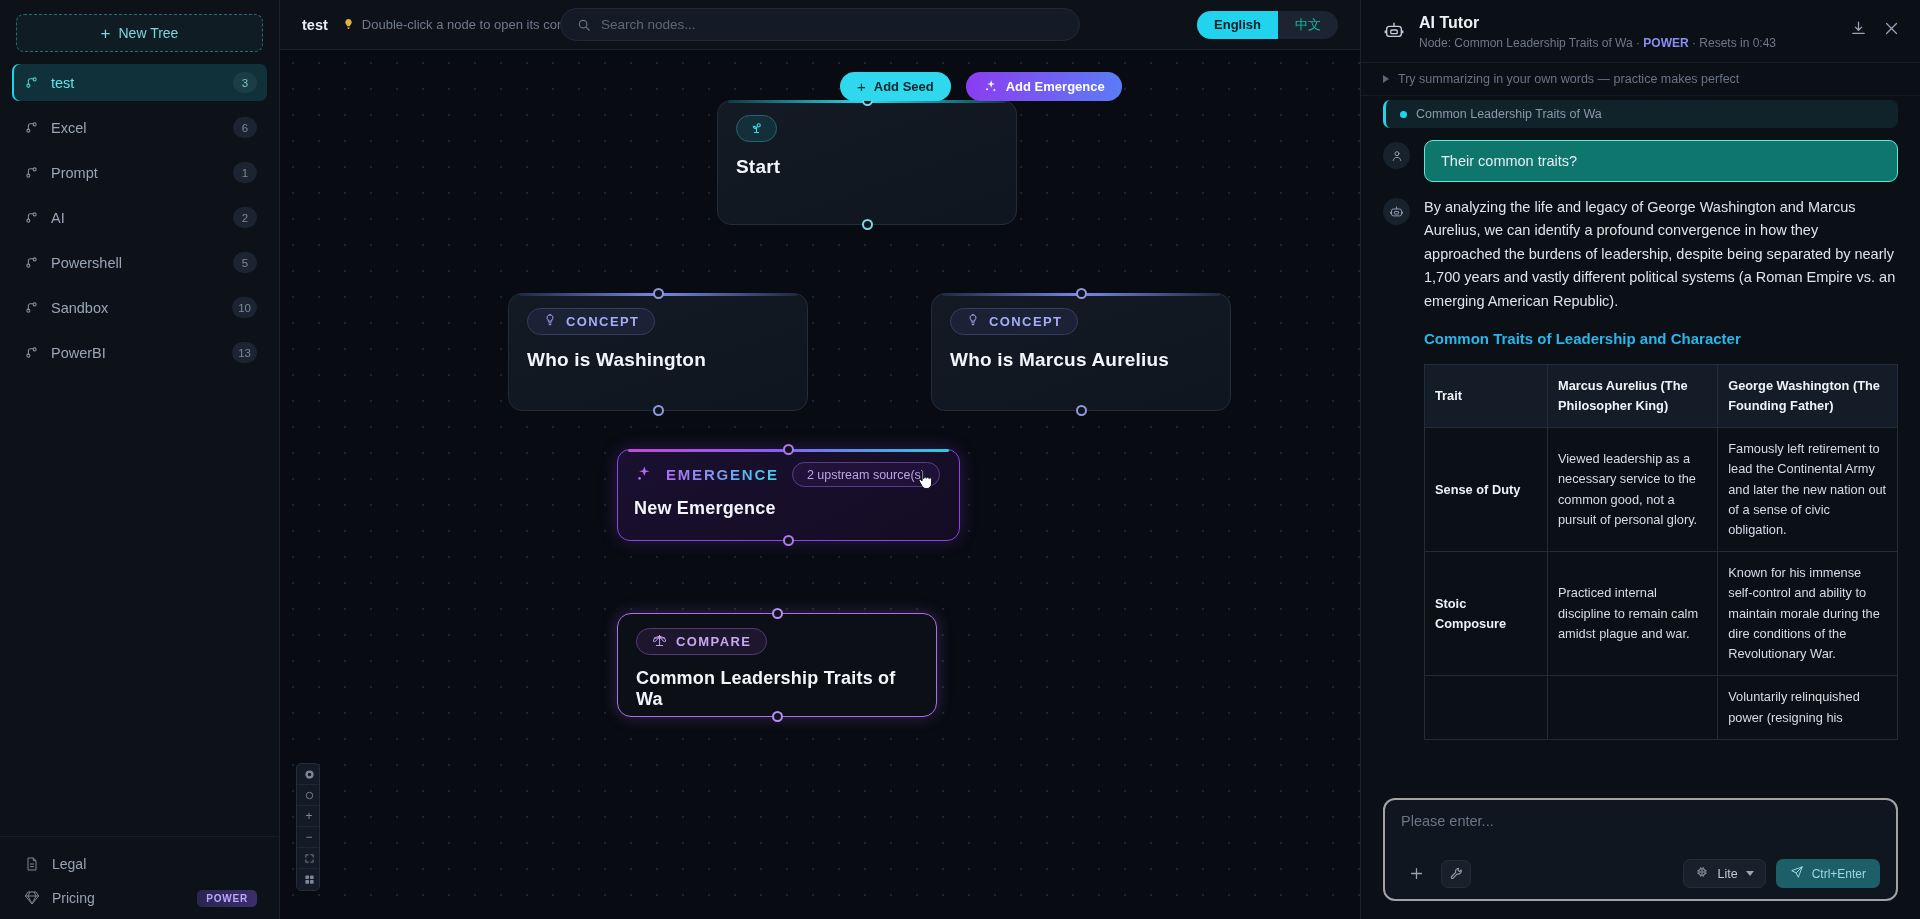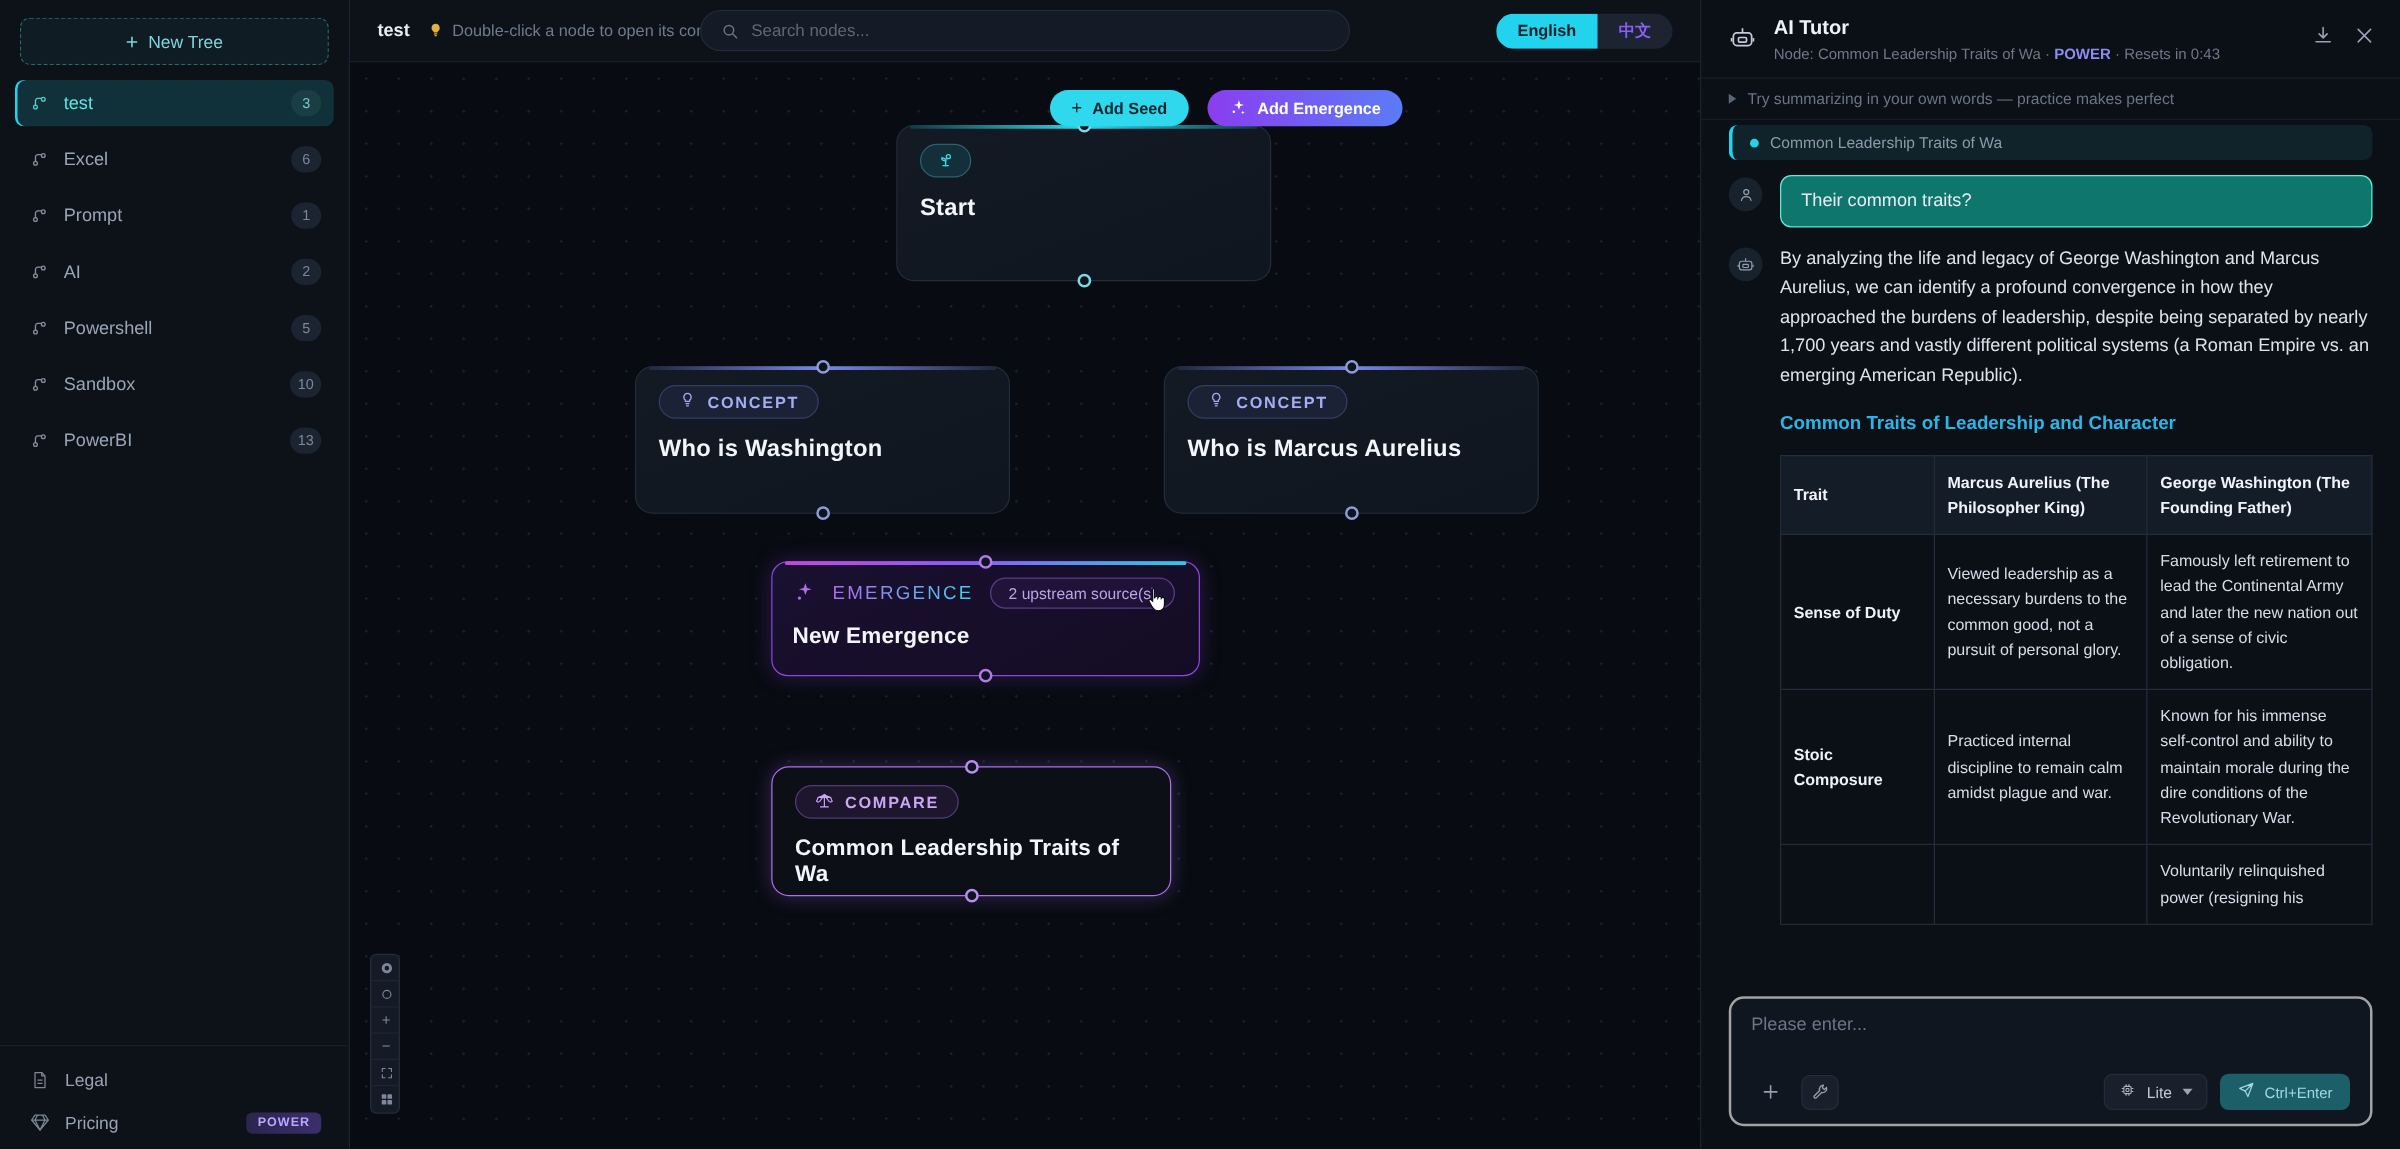--- a/index.html
+++ b/index.html
@@ -114,21 +114,21 @@
     flex: 1 1 auto; background: transparent; border: none; outline: none;
     color: #cdd5e1; font-size: 13.5px; font-family: inherit;
   }
   .searchbox input::placeholder { color: #5d6877; }
   .lang-toggle {
     position: absolute; right: 22px; display: flex;
     border-radius: 16px; overflow: hidden; background: #1b2430; height: 28px;
   }
   .lang-opt {
     padding: 0 17px; display: flex; align-items: center;
-    font-size: 13px; color: #8b5cf6; cursor: pointer; font-weight: bold;
+    font-size: 13px; color: #14b8a6; cursor: pointer;
   }
   .lang-opt.sel { background: #22d3ee; color: #062026; font-weight: bold; }
 
   
   .canvas {
     flex: 1 1 auto; position: relative; overflow: hidden;
     background-color: #080b11;
     background-image: radial-gradient(circle, #1b2433 1px, transparent 1px);
     background-size: 26px 26px;
   }
@@ -187,21 +187,21 @@
   .concept .node-badge { background: #1b2236; border: 1px solid #333f63; color: #a3aef5; }
   .concept .port { border-color: #8f9ad8; }
 
   #node-emg { left: 337px; top: 399px; width: 343px; height: 92px;
     background: linear-gradient(150deg,#1a1030 0%,#140c24 100%);
     border: 1px solid #8e46e0; border-radius: 13px; padding: 12px 16px 14px;
     box-shadow: 0 0 18px rgba(140,60,230,.28); }
   #node-emg .topline { background: linear-gradient(90deg,#c34bd6,#8b5cf6 45%,#2fc9e0); height: 3px; }
   .emg-row { display: flex; align-items: center; gap: 13px; }
   .emg-label {
-    font-size: 15px; font-weight: normal; letter-spacing: 1.8px;
+    font-size: 15px; font-weight: bold; letter-spacing: 1.8px;
     background: linear-gradient(90deg,#b06bf5,#3fd3ea);
     -webkit-background-clip: text; background-clip: text; color: transparent;
   }
   .emg-pill {
     height: 25px; padding: 0 14px; border-radius: 13px;
     border: 1px solid #5b3d87; color: #b9a5e8; font-size: 12.5px;
     display: flex; align-items: center; background: rgba(60,30,100,.25);
   }
   #node-emg .node-title { margin-top: 11px; font-size: 18px; }
   #node-emg .port { border-color: #b07ae8; }
@@ -687,21 +687,21 @@
             <thead>
               <tr id="cmp-head">
                   <th>Trait</th>
                   <th>Marcus Aurelius (The Philosopher King)</th>
                   <th>George Washington (The Founding Father)</th>
                 </tr>
             </thead>
             <tbody id="cmp-body">
                 <tr>
                   <td class="rh">Sense of Duty</td>
-                  <td>Viewed leadership as a necessary burdens to the common good, not a pursuit of personal glory.</td>
+                  <td>Viewed leadership as a necessary service to the common good, not a pursuit of personal glory.</td>
                   <td>Famously left retirement to lead the Continental Army and later the new nation out of a sense of civic obligation.</td>
                 </tr>
                 <tr>
                   <td class="rh">Stoic Composure</td>
                   <td>Practiced internal discipline to remain calm amidst plague and war.</td>
                   <td>Known for his immense self-control and ability to maintain morale during the dire conditions of the Revolutionary War.</td>
                 </tr>
                 <tr>
                   <td class="rh"></td>
                   <td></td>

